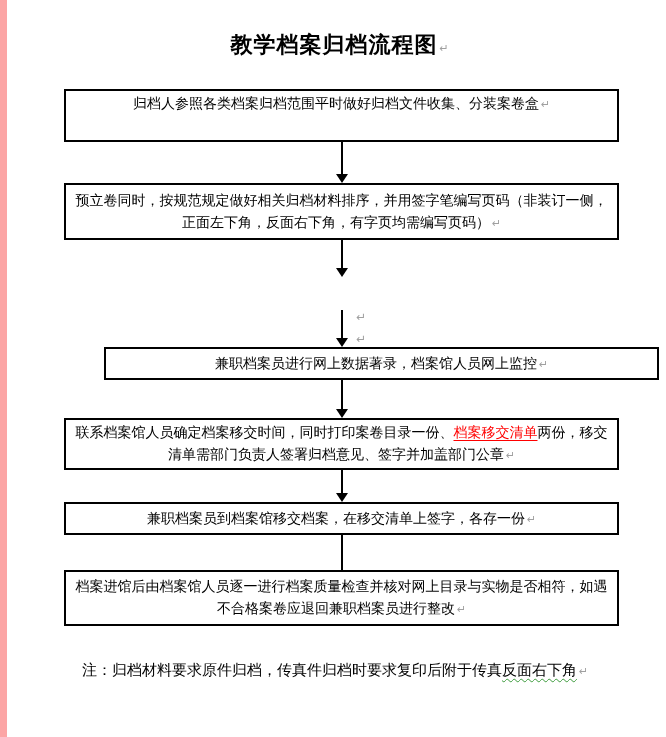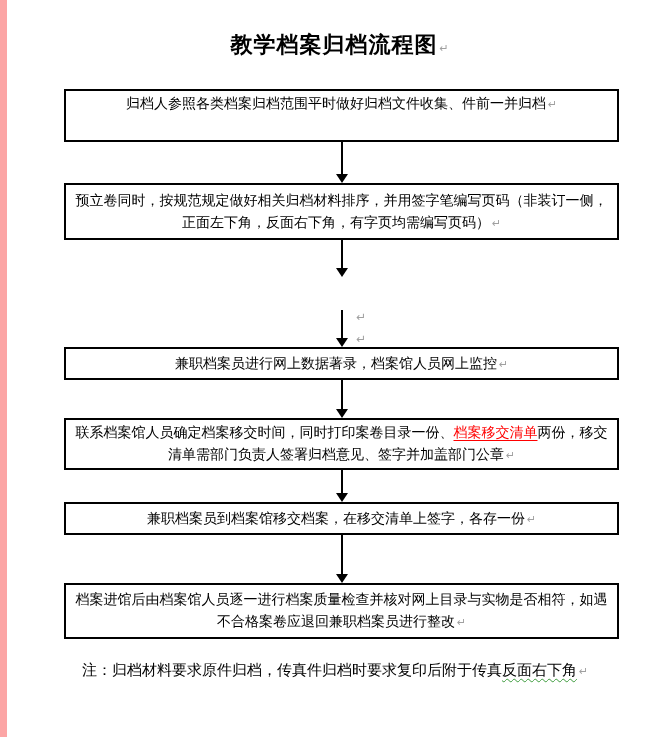--- a/index.html
+++ b/index.html
@@ -42,24 +42,24 @@
     line-height: 22px;
     padding: 1px 8px;
     display: flex;
     align-items: center;
     justify-content: center;
   }
   .box-inner { width: 100%; }
   #box1 { top: 89px;  height: 53px; align-items: flex-start; }
   #box2 { top: 183px; height: 57px; }
   #box3 { top: 277px; height: 34px; }
-  #box4 { top: 347px; height: 33px; }
+  #box4 { top: 347px; height: 33px; margin-left: 40px; }
   #box5 { top: 418px; height: 52px; }
   #box6 { top: 502px; height: 33px; }
-  #box7 { top: 583px; height: 56px; }
+  #box7 { top: 570px; height: 56px; }
   .arrow {
     position: absolute;
     left: 329px;
     width: 12px;
   }
   .arrow .line {
     position: absolute;
     left: 5px;
     top: 0;
     bottom: 8px;
@@ -117,21 +117,21 @@
   }
 </style>
 </head>
 <body>
 
 <div class="page">
 
   <h1 class="title"><span>教学档案归档流程图</span><span class="pilcrow">↵</span></h1>
 
   <div class="box" id="box1">
-    <div class="box-inner"><span>归档人参照各类档案归档范围平时做好归档文件收集、件前一并归档</span><span class="pilcrow">↵</span></div>
+    <div class="box-inner"><span>归档人参照各类档案归档范围平时做好归档文件收集、分装案卷盒</span><span class="pilcrow">↵</span></div>
   </div>
 
   <div class="arrow" id="arrow1">
     <div class="line"></div>
     <div class="head"></div>
   </div>
 
   <div class="box" id="box2">
     <div class="box-inner"><span>预立卷同时，按规范规定做好相关归档材料排序，并用签字笔编写页码（非装订一侧，正面左下角，反面右下角，有字页均需编写页码）</span><span class="pilcrow">↵</span></div>
   </div>

